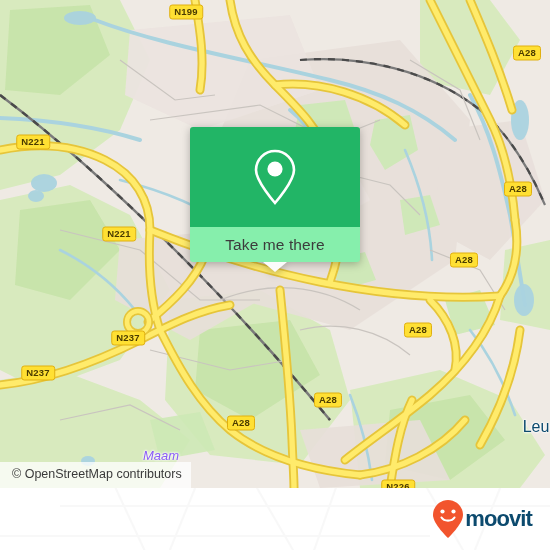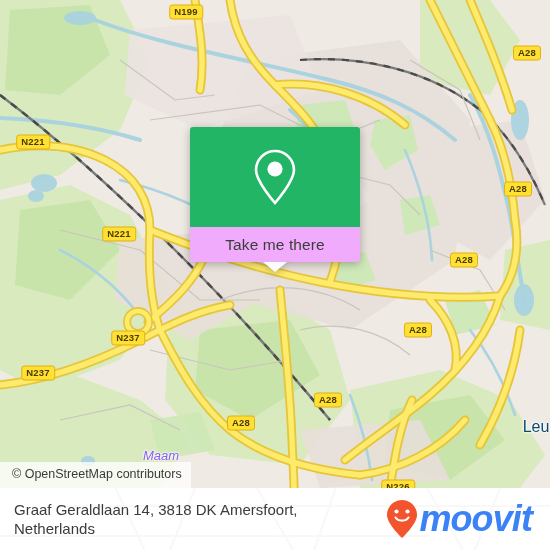--- a/index.html
+++ b/index.html
@@ -67,21 +67,21 @@
     width: 170px;
     filter: drop-shadow(0 2px 4px rgba(0,0,0,0.28));
   }
   .popup-head {
     height: 100px;
     background: #22b566;
     border-radius: 3px 3px 0 0;
     display: flex; align-items: center; justify-content: center;
   }
   .popup-body {
-    background: #f0abfc;
+    background: #86efac;
     border-radius: 0 0 3px 3px;
     height: 35px;
     display: flex; align-items: center; justify-content: center;
     position: relative;
   }
   .popup-body-label {
     color: #3c3c3c;
     font-size: 15.5px;
     letter-spacing: .1px;
   }
@@ -120,27 +120,26 @@
     line-height: 19px;
     max-width: 360px;
   }
   .footer-brand {
     flex: 0 0 auto;
     display: flex; align-items: center;
     margin-left: auto;
     margin-right: 4px;
   }
   .brand-word {
-    color: #3b82f6;
-    font-size: 36px;
+    color: #0c4a6e;
+    font-size: 22px;
     font-weight: bold;
     letter-spacing: -0.9px;
     line-height: 30px;
     margin-left: 1px;
-    font-style: italic;
   }
 </style>
 </head>
 <body>
 
 <div id="root">
 
   <div class="map">
 
     <svg class="map-svg" width="550" height="488" viewBox="0 0 550 488">
@@ -329,24 +328,20 @@
         <path d="M250,0 L300,86"></path>
         <path d="M340,0 L310,86"></path>
         <path d="M420,0 L470,86"></path>
         <path d="M505,0 L470,86"></path>
         <path d="M60,30 L550,30"></path>
         <path d="M0,60 L430,60"></path>
       </g>
     </svg>
 
     <div class="footer-inner">
-      <div class="footer-address">
-        <div>Graaf Geraldlaan 14, 3818 DK Amersfoort,</div>
-        <div>Netherlands</div>
-      </div>
 
       <div class="footer-brand">
         <svg width="32" height="40" viewBox="0 0 32 40">
           <path d="M16 1 C7.7 1 1 7.7 1 16 C1 25 16 39 16 39 C16 39 31 25 31 16 C31 7.7 24.3 1 16 1 Z" fill="#f2542d"></path>
           <circle cx="10.5" cy="12.5" r="2.1" fill="#ffffff"></circle>
           <circle cx="21.5" cy="12.5" r="2.1" fill="#ffffff"></circle>
           <path d="M9.5 18.5 C12 22.6 20 22.6 22.5 18.5" fill="none" stroke="#ffffff" stroke-width="2.1" stroke-linecap="round"></path>
         </svg>
         <span class="brand-word">moovit</span>
       </div>

